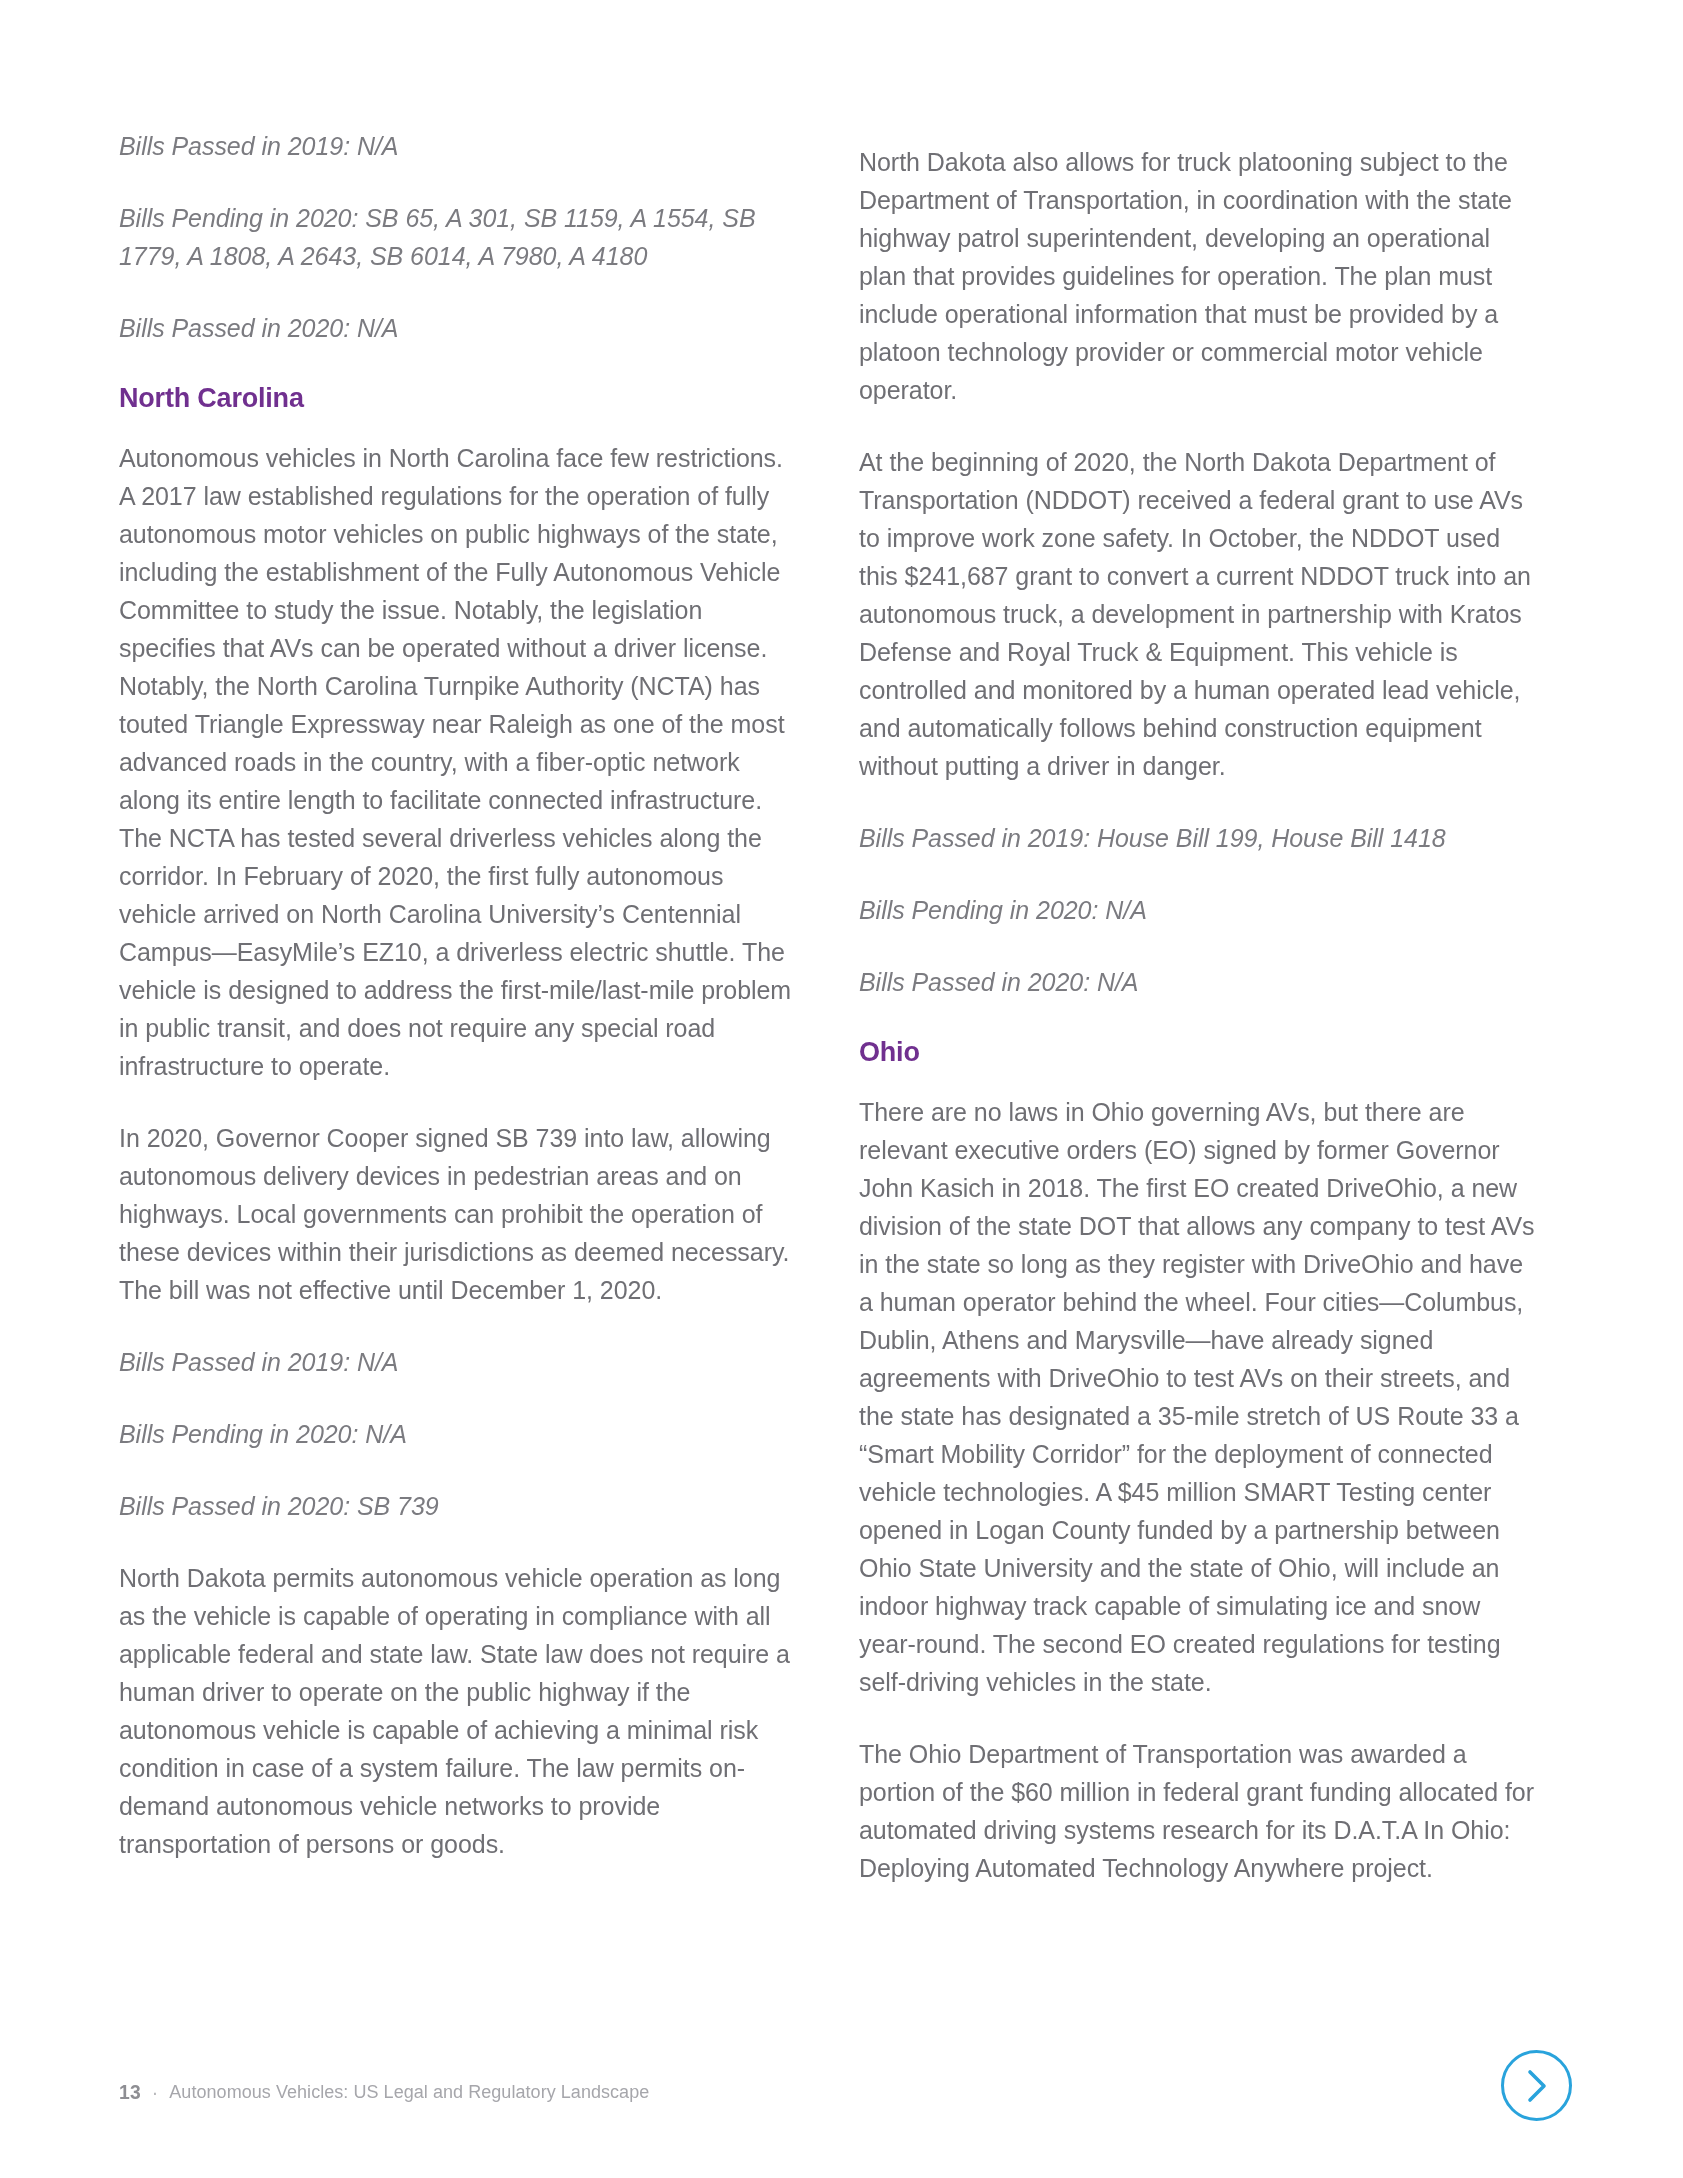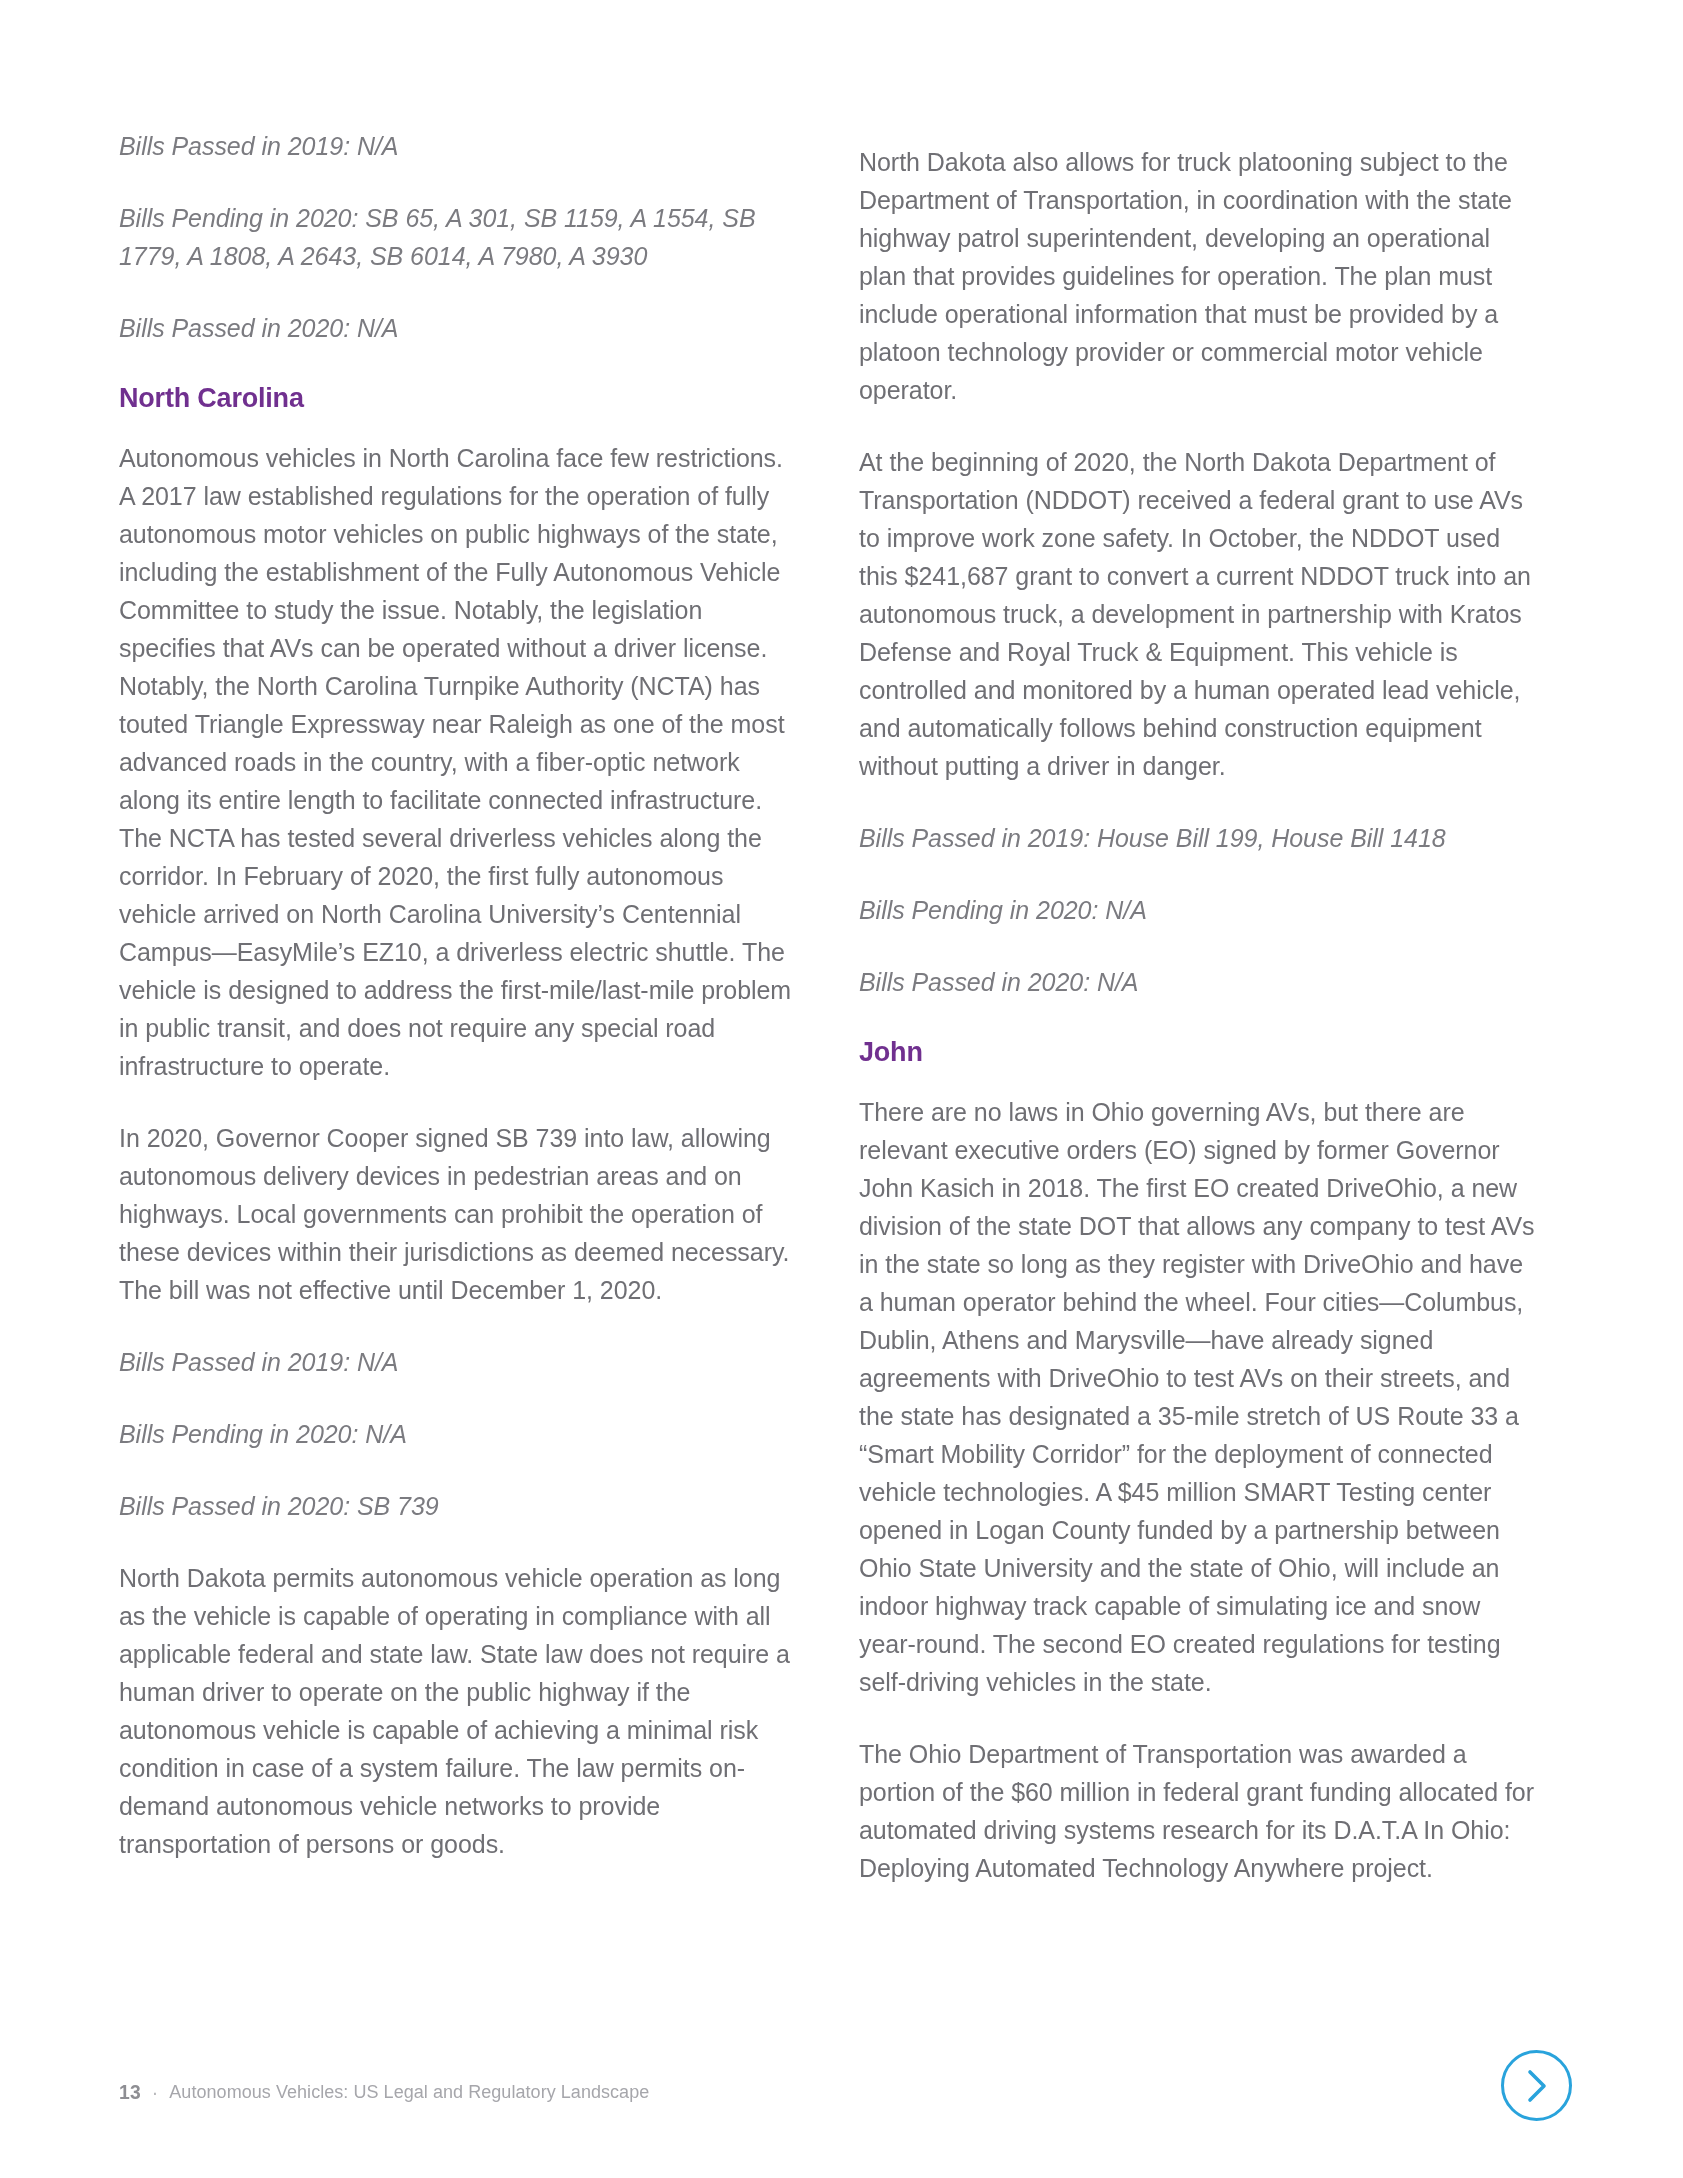--- a/index.html
+++ b/index.html
@@ -114,38 +114,38 @@
 </style>
 </head>
 <body>
 
 <div class="page">
 
   <div class="content">
 
     <div class="column">
       <p class="bills-line">Bills Passed in 2019: N/A</p>
-      <p class="bills-line">Bills Pending in 2020: SB 65, A 301, SB 1159, A 1554, SB 1779, A 1808, A 2643, SB 6014, A 7980, A 3930</p>
+      <p class="bills-line">Bills Pending in 2020: SB 65, A 301, SB 1159, A 1554, SB 1779, A 1808, A 2643, SB 6014, A 7980, A 4180</p>
       <p class="bills-line">Bills Passed in 2020: N/A</p>
       <h2 class="state-heading">North Carolina</h2>
       <p class="body-text">Autonomous vehicles in North Carolina face few restrictions. A 2017 law established regulations for the operation of fully autonomous motor vehicles on public highways of the state, including the establishment of the Fully Autonomous Vehicle Committee to study the issue. Notably, the legislation specifies that AVs can be operated without a driver license. Notably, the North Carolina Turnpike Authority (NCTA) has touted Triangle Expressway near Raleigh as one of the most advanced roads in the country, with a fiber-optic network along its entire length to facilitate connected infrastructure. The NCTA has tested several driverless vehicles along the corridor. In February of 2020, the first fully autonomous vehicle arrived on North Carolina University’s Centennial Campus—EasyMile’s EZ10, a driverless electric shuttle. The vehicle is designed to address the first-mile/last-mile problem in public transit, and does not require any special road infrastructure to operate.</p>
       <p class="body-text">In 2020, Governor Cooper signed SB 739 into law, allowing autonomous delivery devices in pedestrian areas and on highways. Local governments can prohibit the operation of these devices within their jurisdictions as deemed necessary. The bill was not effective until December 1, 2020.</p>
       <p class="bills-line">Bills Passed in 2019: N/A</p>
       <p class="bills-line">Bills Pending in 2020: N/A</p>
       <p class="bills-line">Bills Passed in 2020: SB 739</p>
       <p class="body-text">North Dakota permits autonomous vehicle operation as long as the vehicle is capable of operating in compliance with all applicable federal and state law. State law does not require a human driver to operate on the public highway if the autonomous vehicle is capable of achieving a minimal risk condition in case of a system failure. The law permits on-demand autonomous vehicle networks to provide transportation of persons or goods.</p>
     </div>
 
     <div class="column">
       <p class="body-text">North Dakota also allows for truck platooning subject to the Department of Transportation, in coordination with the state highway patrol superintendent, developing an operational plan that provides guidelines for operation. The plan must include operational information that must be provided by a platoon technology provider or commercial motor vehicle operator.</p>
       <p class="body-text">At the beginning of 2020, the North Dakota Department of Transportation (NDDOT) received a federal grant to use AVs to improve work zone safety. In October, the NDDOT used this $241,687 grant to convert a current NDDOT truck into an autonomous truck, a development in partnership with Kratos Defense and Royal Truck &amp; Equipment. This vehicle is controlled and monitored by a human operated lead vehicle, and automatically follows behind construction equipment without putting a driver in danger.</p>
       <p class="bills-line">Bills Passed in 2019: House Bill 199, House Bill 1418</p>
       <p class="bills-line">Bills Pending in 2020: N/A</p>
       <p class="bills-line">Bills Passed in 2020: N/A</p>
-      <h2 class="state-heading">John</h2>
+      <h2 class="state-heading">Ohio</h2>
       <p class="body-text">There are no laws in Ohio governing AVs, but there are relevant executive orders (EO) signed by former Governor John Kasich in 2018. The first EO created DriveOhio, a new division of the state DOT that allows any company to test AVs in the state so long as they register with DriveOhio and have a human operator behind the wheel. Four cities—Columbus, Dublin, Athens and Marysville—have already signed agreements with DriveOhio to test AVs on their streets, and the state has designated a 35-mile stretch of US Route 33 a “Smart Mobility Corridor” for the deployment of connected vehicle technologies. A $45 million SMART Testing center opened in Logan County funded by a partnership between Ohio State University and the state of Ohio, will include an indoor highway track capable of simulating ice and snow year-round. The second EO created regulations for testing self-driving vehicles in the state.</p>
       <p class="body-text">The Ohio Department of Transportation was awarded a portion of the $60 million in federal grant funding allocated for automated driving systems research for its D.A.T.A In Ohio: Deploying Automated Technology Anywhere project.</p>
     </div>
 
   </div>
 
   <div class="footer">
     <span class="footer-page-num">13</span>
     <span class="footer-sep">·</span>
     <span class="footer-title">Autonomous Vehicles: US Legal and Regulatory Landscape</span>

